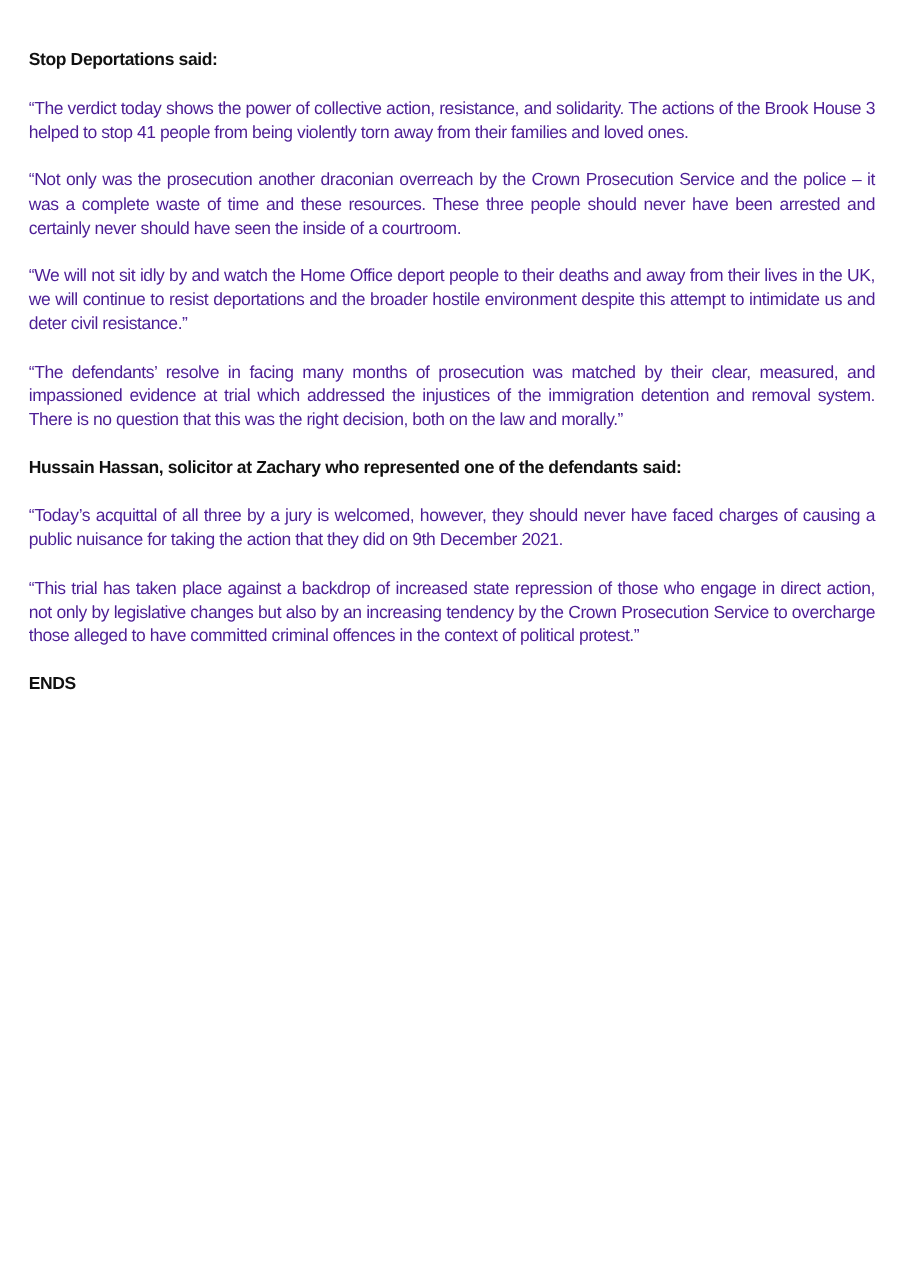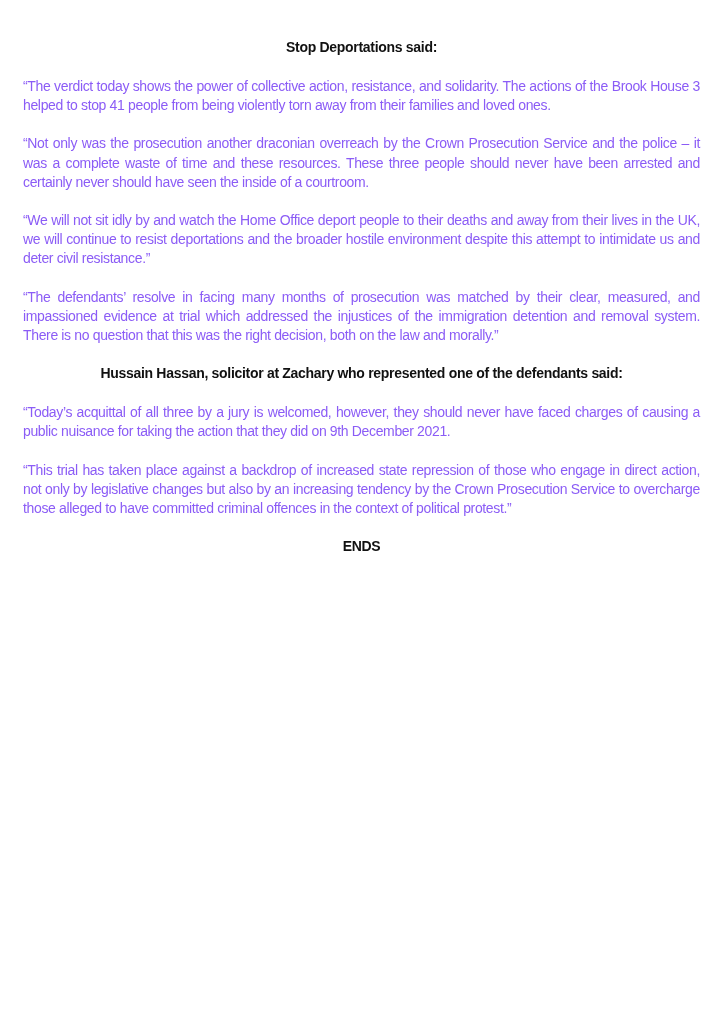--- a/index.html
+++ b/index.html
@@ -21,30 +21,29 @@
       top: 38px;
       width: 677px;
     }
     .heading {
       font-weight: bold;
       font-size: 14px;
       line-height: 19px;
       margin: 0 0 20px 0;
       letter-spacing: -0.3px;
       color: #111111;
-      text-align: center;
     }
     .para {
       font-size: 14px;
       line-height: 19.2px;
       margin: 0 0 19px 0;
       text-align: justify;
       letter-spacing: -0.35px;
       word-spacing: 0px;
-      color: #8b5cf6;
+      color: #4c1d95;
     }
   </style>
 </head>
 <body>
 
 <div class="page">
   <section>
     <p class="heading">Stop Deportations said:</p>
     <p class="para">“The verdict today shows the power of collective action, resistance, and solidarity. The actions of the Brook House 3 helped to stop 41 people from being violently torn away from their families and loved ones.</p>
     <p class="para">“Not only was the prosecution another draconian overreach by the Crown Prosecution Service and the police – it was a complete waste of time and these resources. These three people should never have been arrested and certainly never should have seen the inside of a courtroom.</p>

